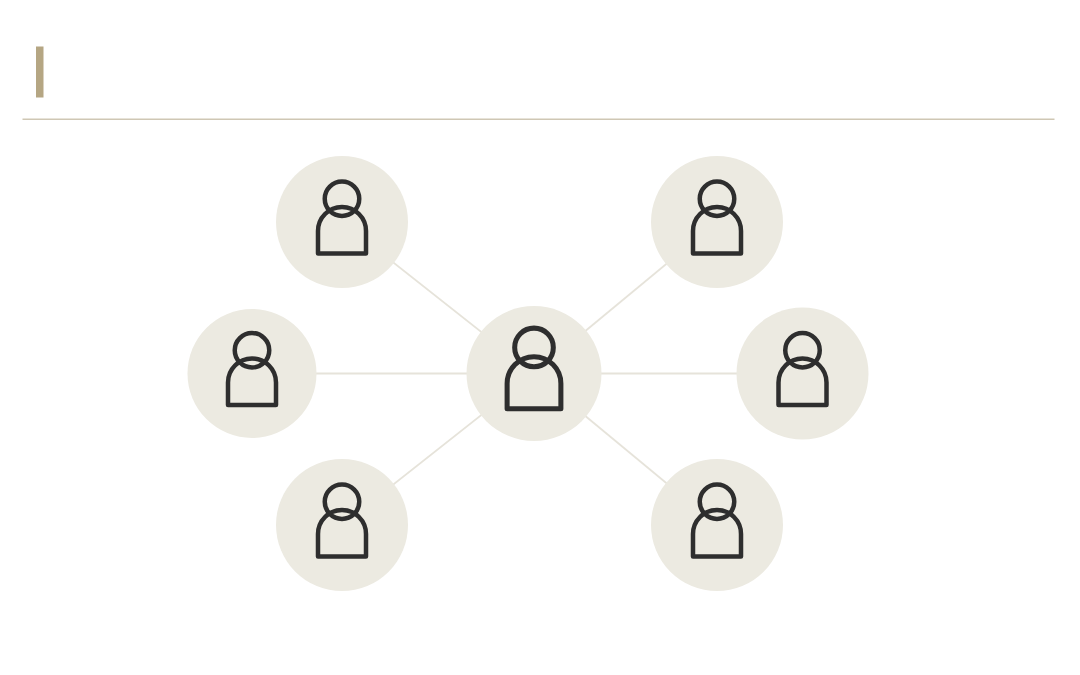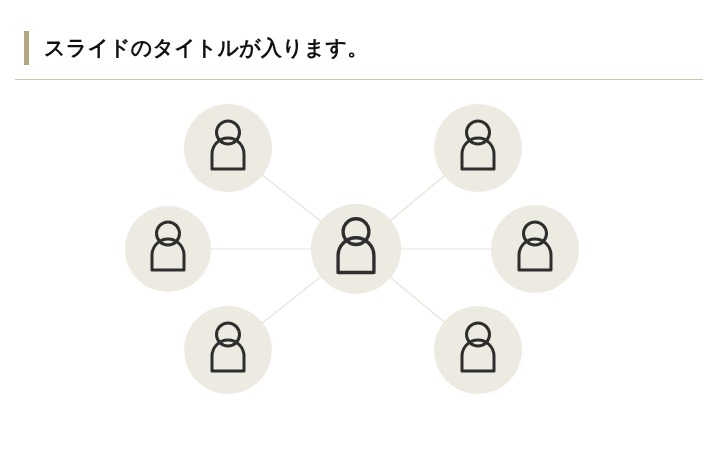--- a/index.html
+++ b/index.html
@@ -89,21 +89,20 @@
     stroke-linecap: round;
   }
 </style>
 </head>
 <body>
 
 <div id="slide">
 
   <div id="header">
     <div id="title-accent-bar"></div>
-    <div id="slide-title">スライドのタイトルが入ります。</div>
     <div id="header-divider"></div>
   </div>
 
   <div id="diagram-area">
     <svg id="diagram-svg" viewBox="0 0 720 364">
       <defs>
         <g id="person-icon-def">
           <circle class="person-glyph" cx="0" cy="-15.5" r="11.5" stroke-width="3"></circle>
           <path class="person-glyph" d="M -16,21 L -16,6 A 16 16 0 0 1 16,6 L 16,21 Z" stroke-width="3"></path>
         </g>

